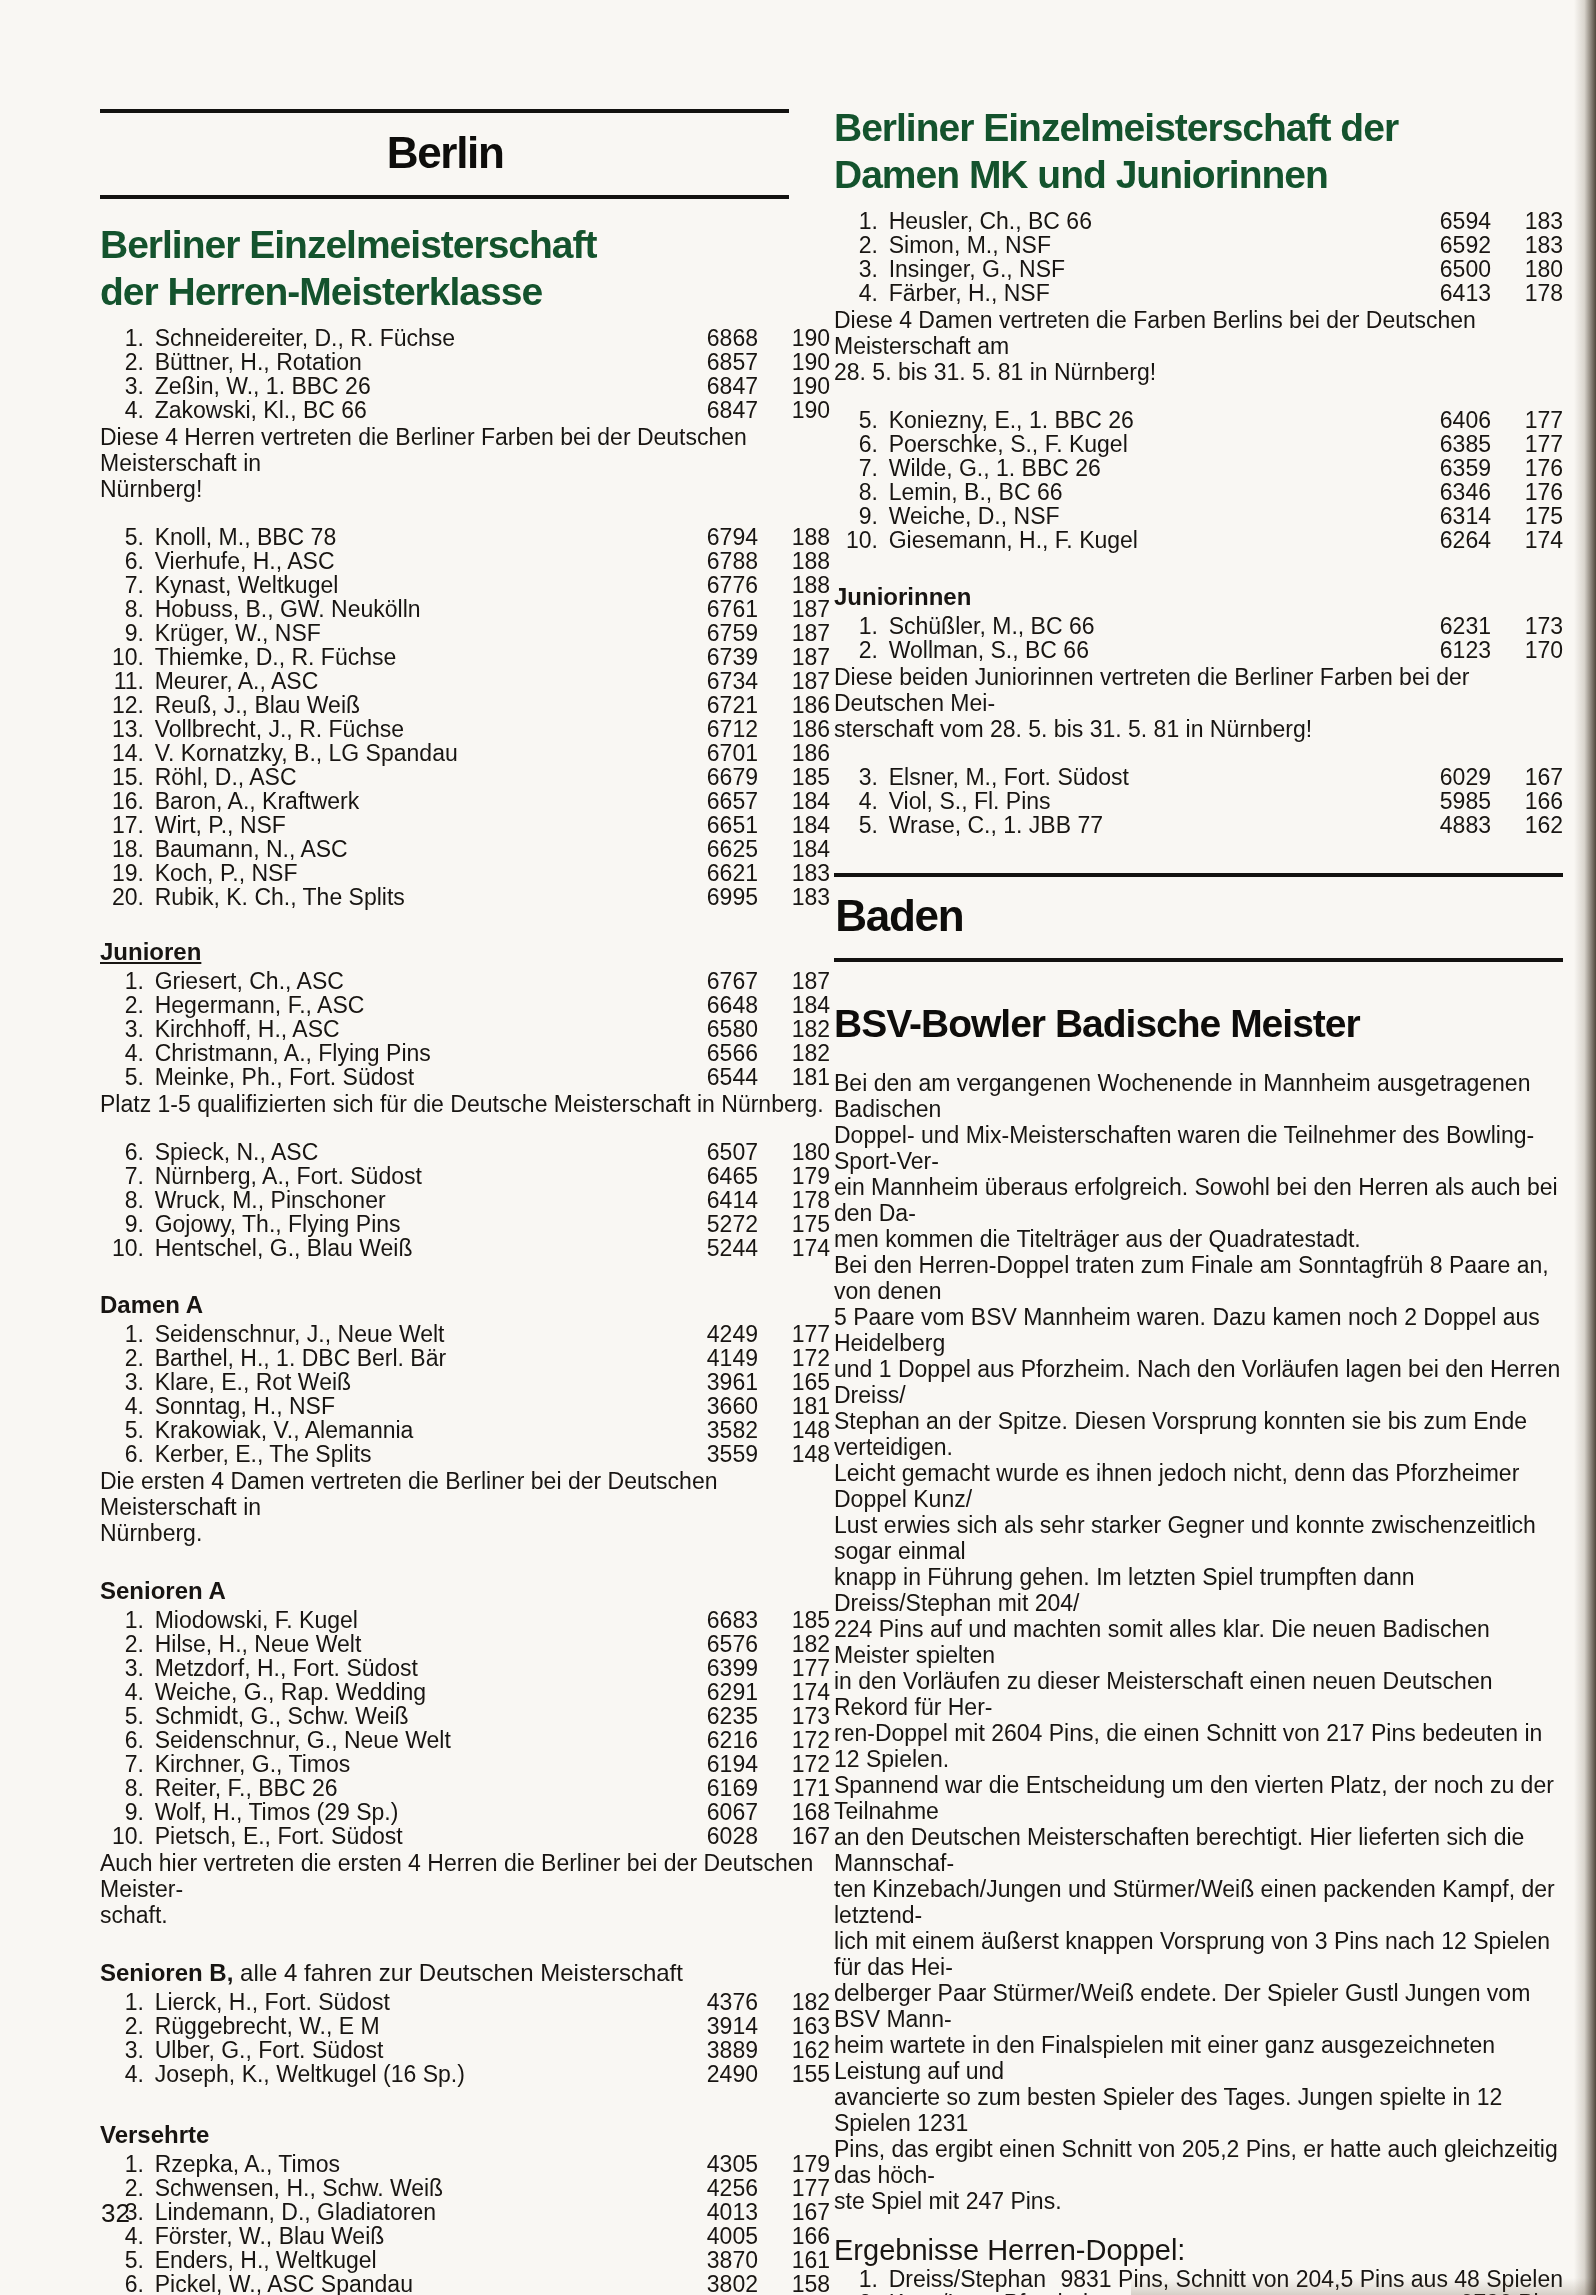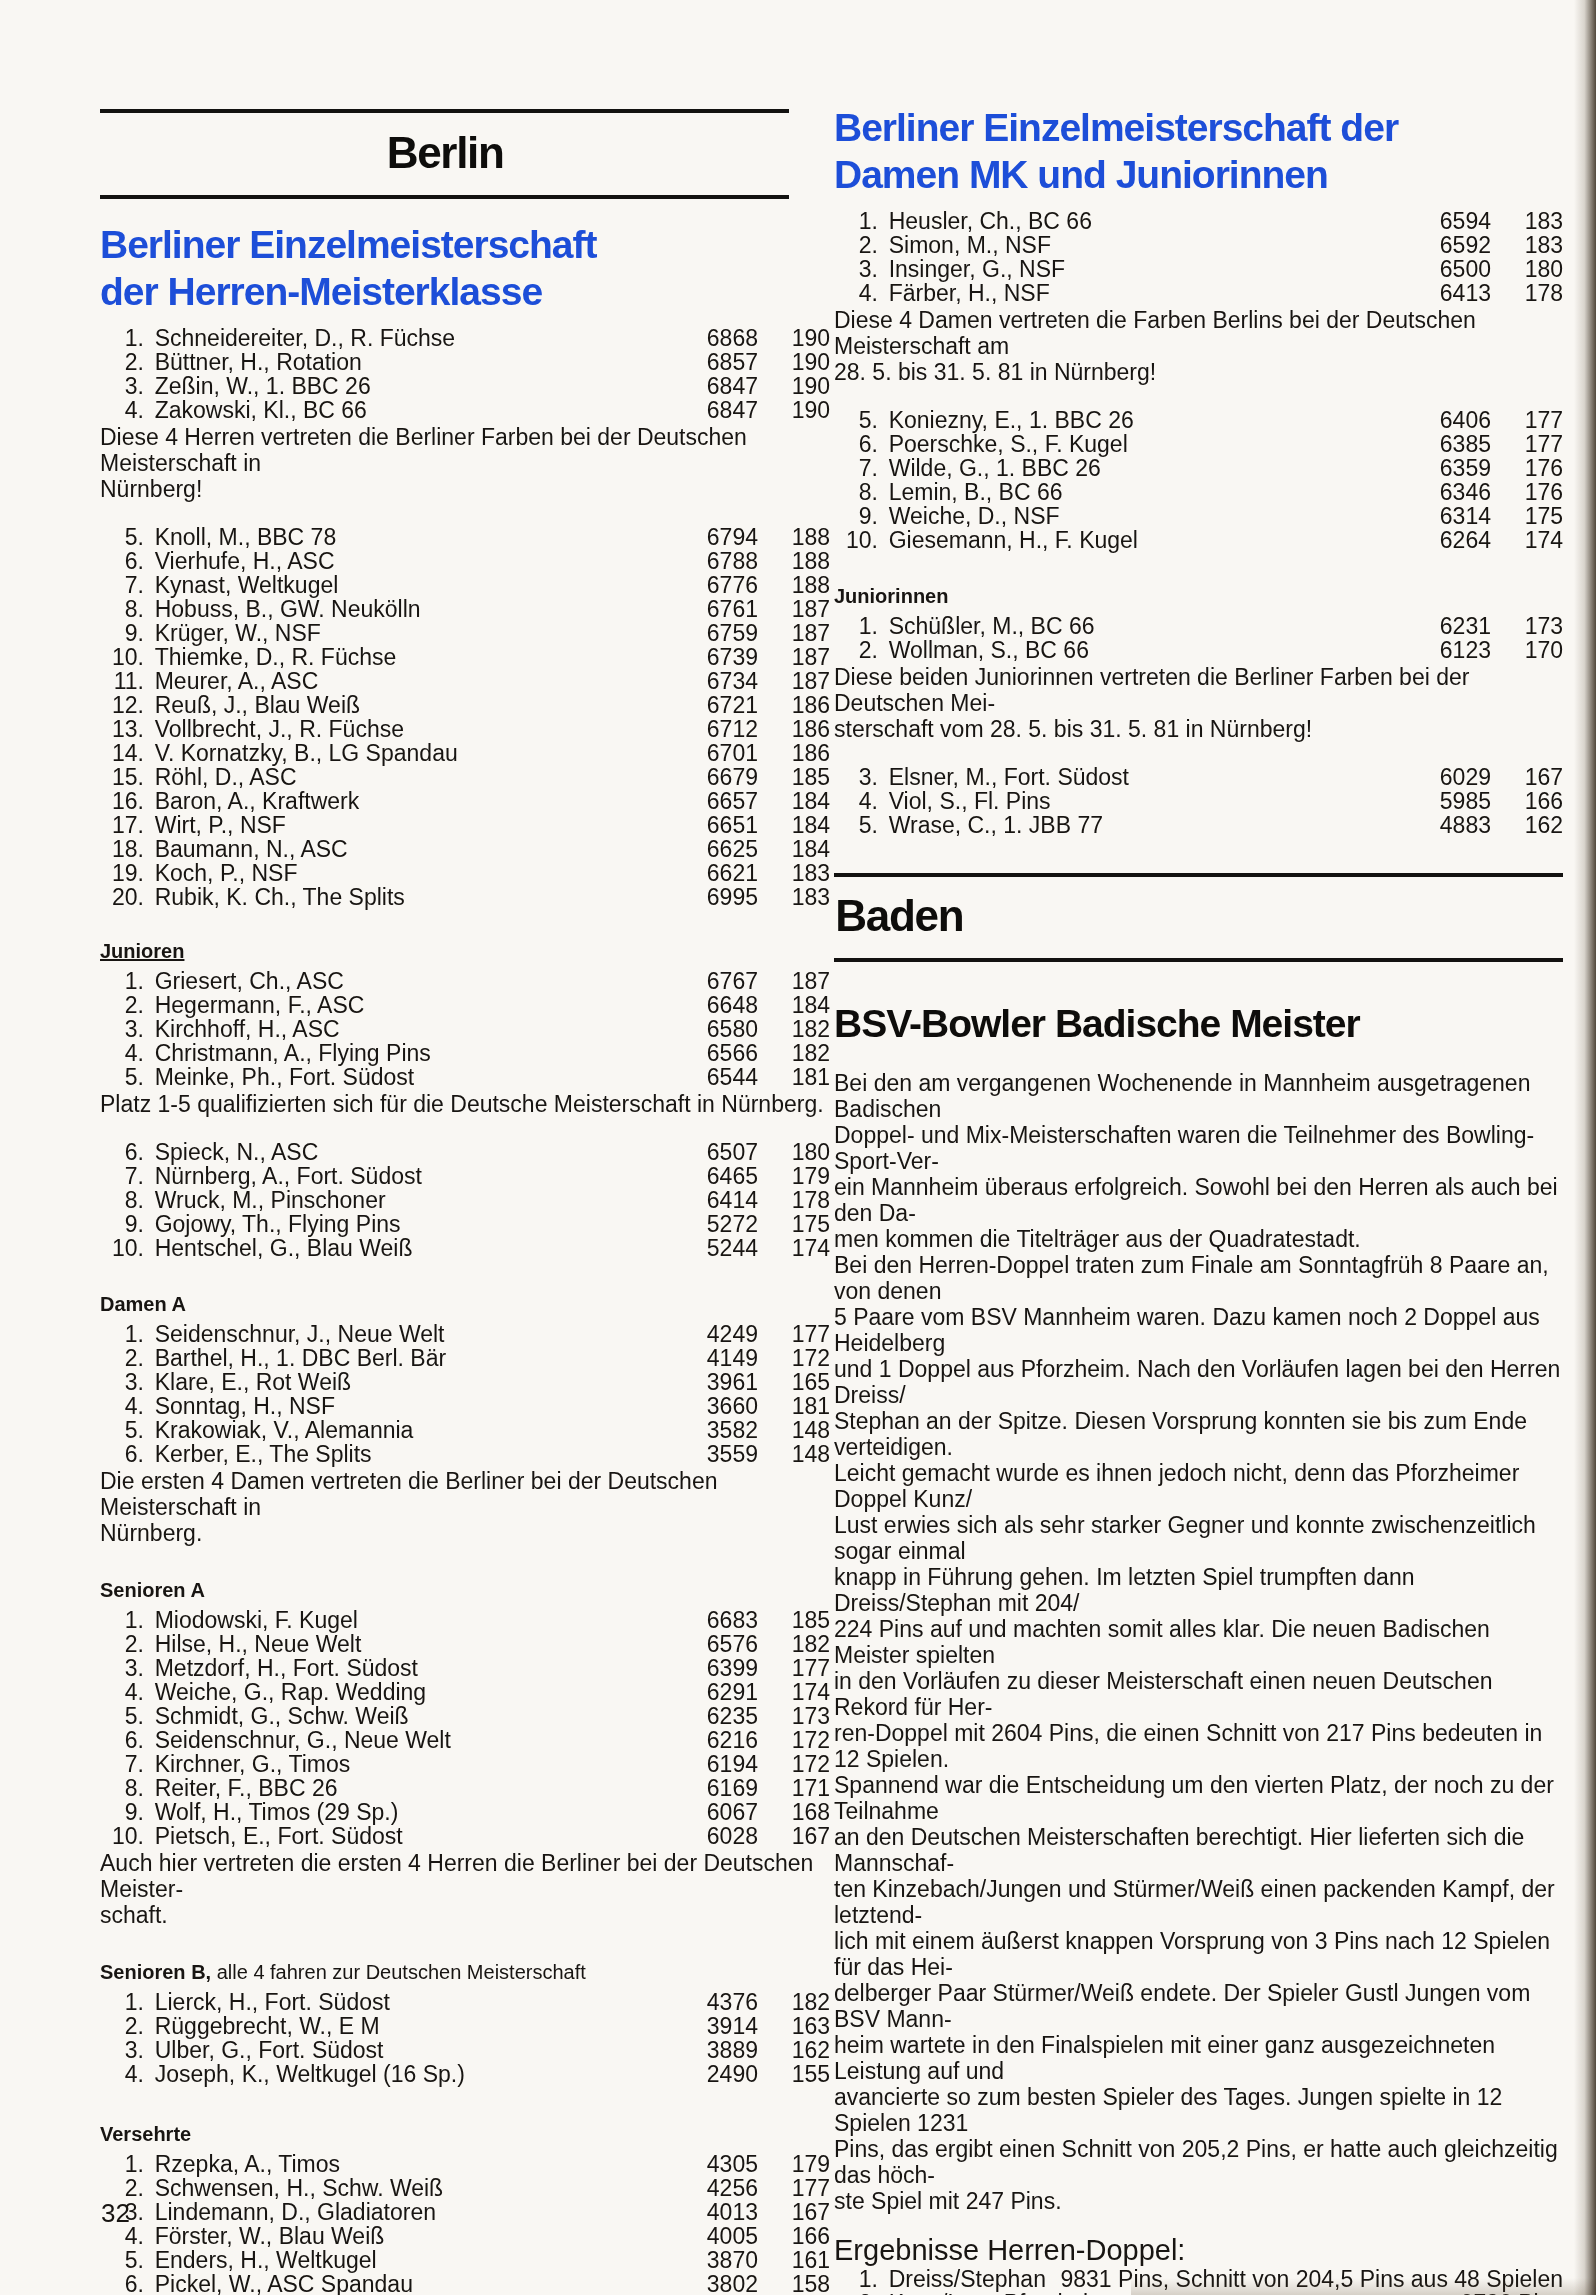--- a/index.html
+++ b/index.html
@@ -29,27 +29,27 @@
   .kicker{border-top:4.7px solid #131210;border-bottom:4.7px solid #131210;}
   .kicker .kick-text{
     font-size:44px;font-weight:700;letter-spacing:-1.3px;
     padding:17.3px 0 20px 1.3px;line-height:44px;color:#0e0d0b;
   }
   .kicker-left{margin-top:9.3px;width:689px;text-align:center;}
 
   
   .art-title{
     font-size:39px;font-weight:700;letter-spacing:-1px;
-    line-height:47px;white-space:pre-line;color:#1d4ed8;
+    line-height:47px;white-space:pre-line;color:#14532d;
     margin:22.6px 0 0 0;
   }
   .col-right .art-title-top{margin-top:4px;}
 
   
-  .subhead{font-size:20px;font-weight:700;line-height:27px;margin-top:31px;}
+  .subhead{font-size:24px;font-weight:700;line-height:27px;margin-top:31px;}
   .subhead .reg{font-weight:400;}
 
   
   .rlist{margin-top:10.7px;font-size:23px;}
   .rlist .row{display:flex;line-height:24px;}
   .rlist .rank{flex:none;width:44px;text-align:right;padding-right:10.7px;}
   .rlist .nm{flex:1;min-width:0;}
   .rlist .tot{flex:none;width:85px;text-align:right;}
   .rlist .av{flex:none;width:72px;text-align:right;}
   .rlist .res{flex:none;text-align:right;white-space:nowrap;}

